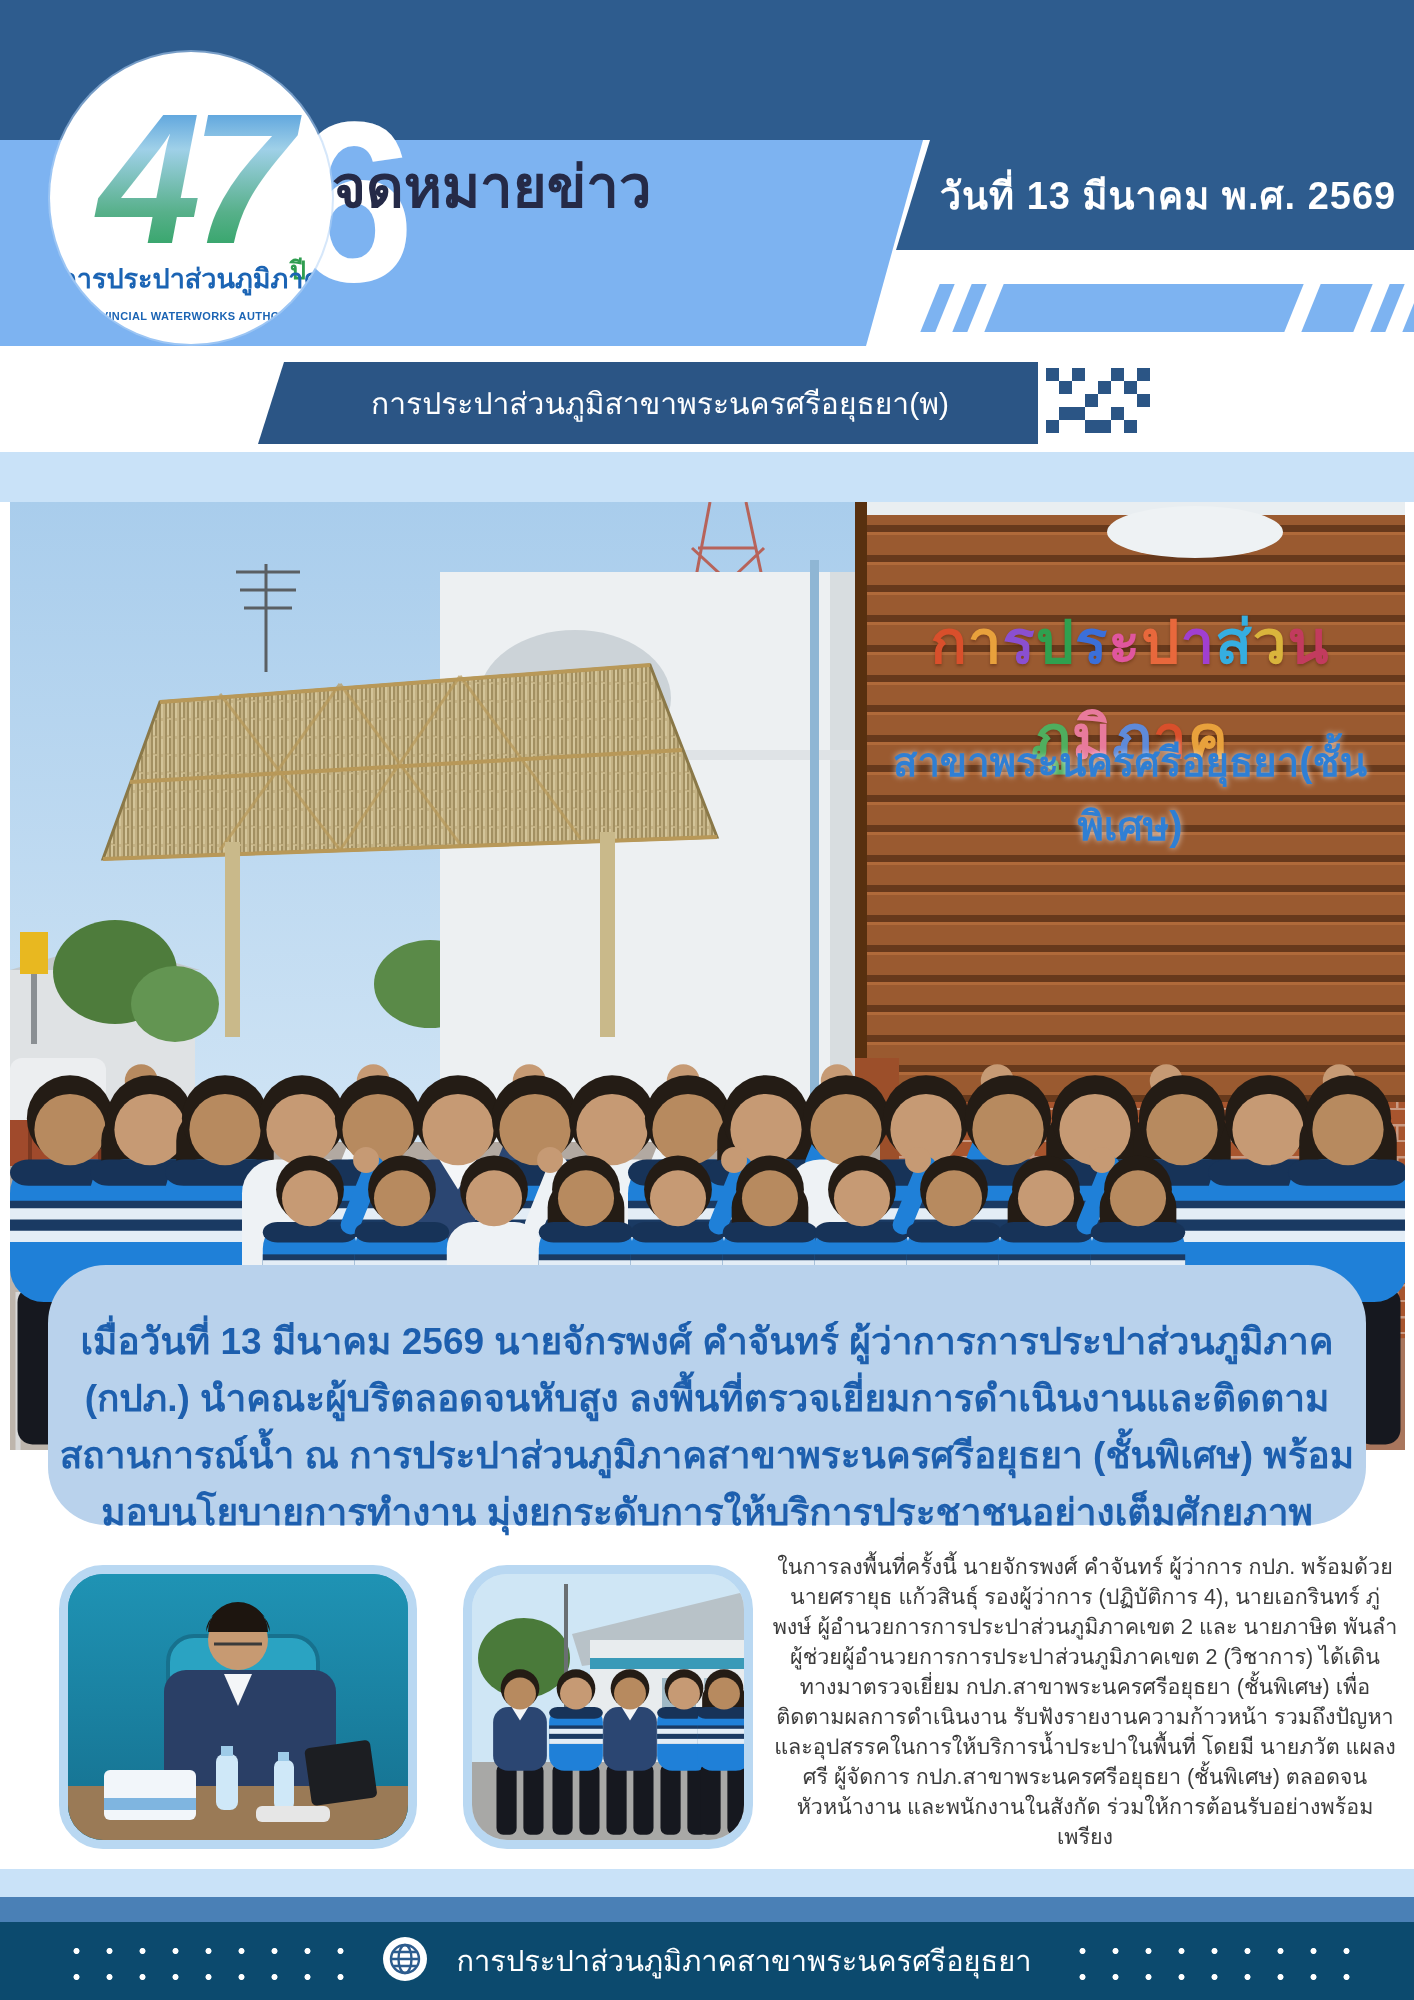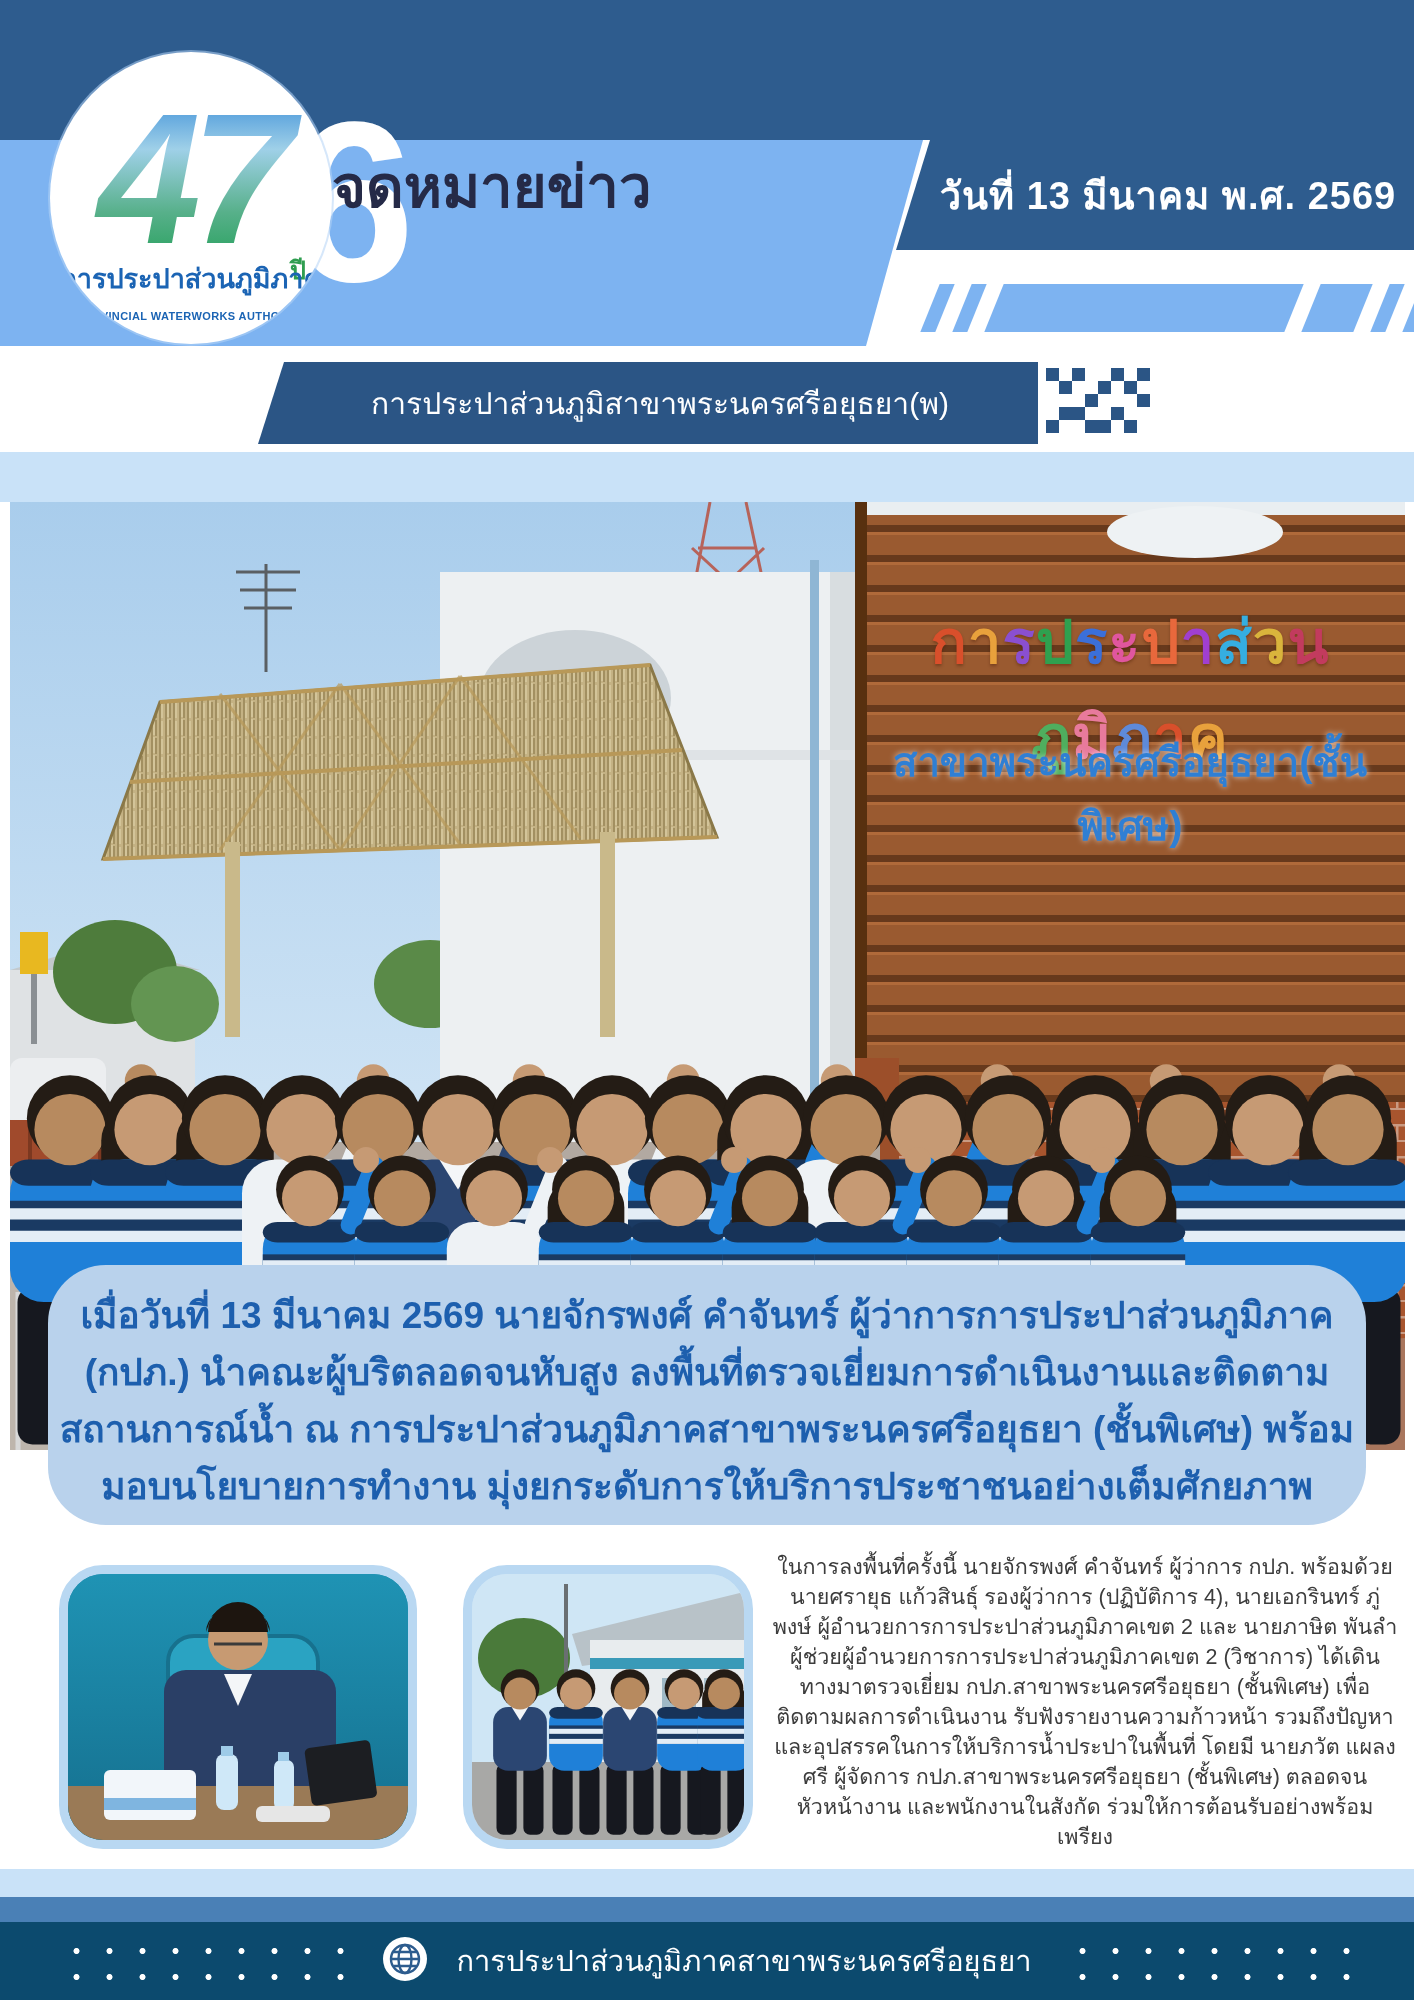--- a/index.html
+++ b/index.html
@@ -53,21 +53,21 @@
   
   .photo-main{position:absolute;left:10px;top:502px;width:1395px;height:948px;overflow:hidden;background:#bcd9ef;}
   .photo-main svg{position:absolute;left:0;top:0;}
   .sign-l1{position:absolute;left:860px;top:92px;width:520px;text-align:center;
         font-size:60px;font-weight:bold;letter-spacing:1px;text-shadow:0 2px 3px rgba(60,20,0,.35);}
   .sign-l2{position:absolute;left:880px;top:228px;width:480px;text-align:center;color:#2f7fd4;
         font-size:40px;font-weight:bold;text-shadow:0 0 6px rgba(255,255,255,.7);}
 
   
   .headline{position:absolute;left:48px;top:1265px;width:1318px;height:260px;background:#b9d2ec;
-        border-radius:58px;z-index:3;padding-top:22px;box-sizing:border-box;}
+        border-radius:58px;z-index:3;padding-top:48px;box-sizing:border-box;}
   .headline div{height:57px;line-height:57px;text-align:center;color:#1d5fae;font-size:37px;
         font-weight:bold;white-space:nowrap;}
 
   
   .photo-a{position:absolute;left:59px;top:1565px;width:340px;height:266px;border:9px solid #b9d8f2;
         border-radius:44px;overflow:hidden;background:#1d8cad;}
   .photo-b{position:absolute;left:463px;top:1565px;width:272px;height:266px;border:9px solid #b9d8f2;
         border-radius:44px;overflow:hidden;background:#cfe6f5;}
   .article{position:absolute;left:772px;top:1552px;width:626px;height:320px;color:#3c3c3c;
         font-size:21.5px;line-height:30px;text-align:center;}

